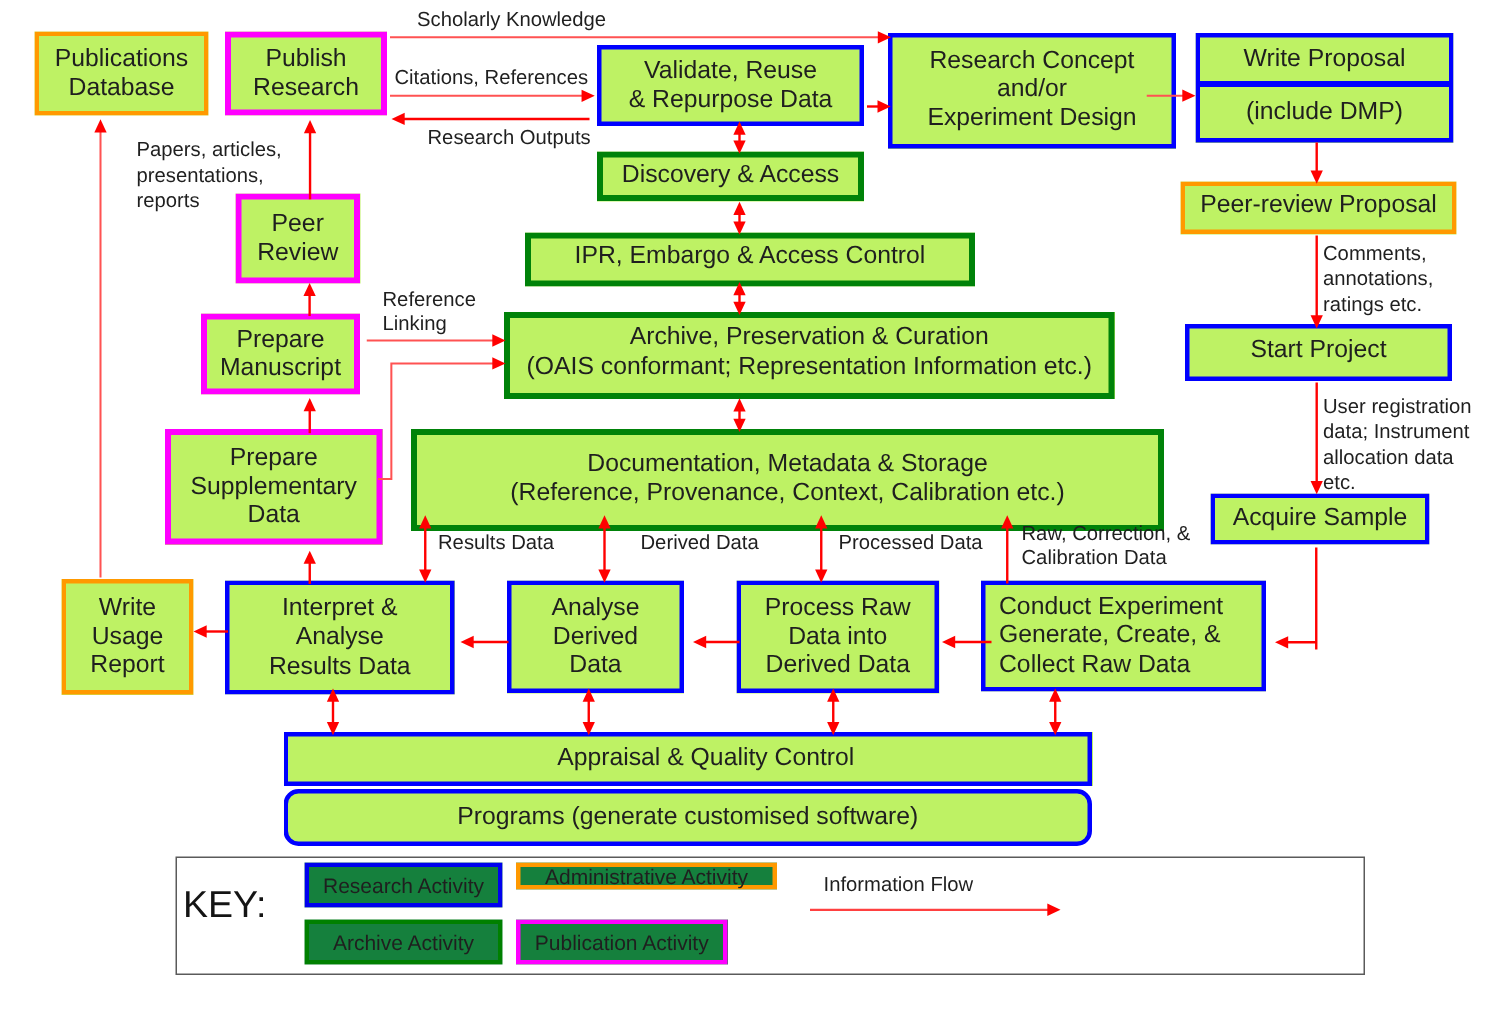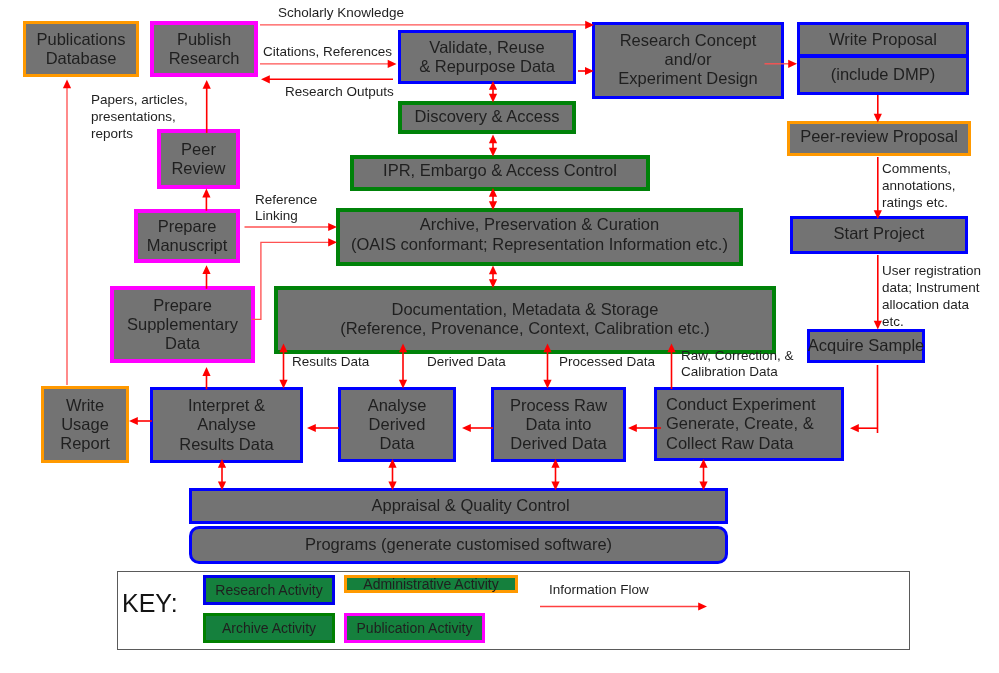--- a/index.html
+++ b/index.html
@@ -4,21 +4,21 @@
 <title>Research Data Lifecycle</title>
 <style>
   html,body{margin:0;padding:0;background:#ffffff;}
   body{width:999px;height:673px;overflow:hidden;
        font-family:"Liberation Sans",sans-serif;color:#1f1f1f;
        -webkit-font-smoothing:antialiased;}
   #stage{position:relative;width:999px;height:673px;background:#fff;}
   #stage,#stage *{-webkit-font-smoothing:antialiased;}
   .box,.lbl,#keylabel,.keyitem{will-change:transform;}
   svg.layer{position:absolute;left:0;top:0;width:999px;height:673px;pointer-events:none;}
-  .box{position:absolute;box-sizing:border-box;background:#737373;
+  .box{position:absolute;box-sizing:border-box;background:#bef264;
        display:flex;flex-direction:column;align-items:center;justify-content:center;
        text-align:center;color:#1f1f1f;font-size:16.5px;line-height:19.3px;
        white-space:nowrap;}
   .box.blue{border:3px solid #0000ff;}
   .box.green{border:4px solid #008209;}
   .box.orange{border:3px solid #ff9900;}
   .box.magenta{border:4px solid #ff00ff;}
   .lbl{position:absolute;font-size:13.5px;line-height:15.6px;color:#1f1f1f;
        white-space:nowrap;}
   #keybox{position:absolute;box-sizing:border-box;border:1px solid #5a5a5a;background:#fff;}
@@ -97,21 +97,21 @@
   <div>Prepare</div>
   <div>Supplementary</div>
   <div>Data</div>
 </div>
 
 <div class="box green" style="left:274px;top:286px;width:502px;height:68px;padding-bottom:2px;">
   <div>Documentation, Metadata &amp; Storage</div>
   <div>(Reference, Provenance, Context, Calibration etc.)</div>
 </div>
 
-<div class="box blue" style="left:807px;top:329px;width:118px;height:34px;">
+<div class="box blue" style="left:807px;top:329px;width:146px;height:34px;">
   <div>Acquire Sample</div>
 </div>
 
 <div class="box orange" style="left:41px;top:386px;width:88px;height:77px;">
   <div>Write</div>
   <div>Usage</div>
   <div>Report</div>
 </div>
 
 <div class="box blue" style="left:150px;top:387px;width:153px;height:76px;">

